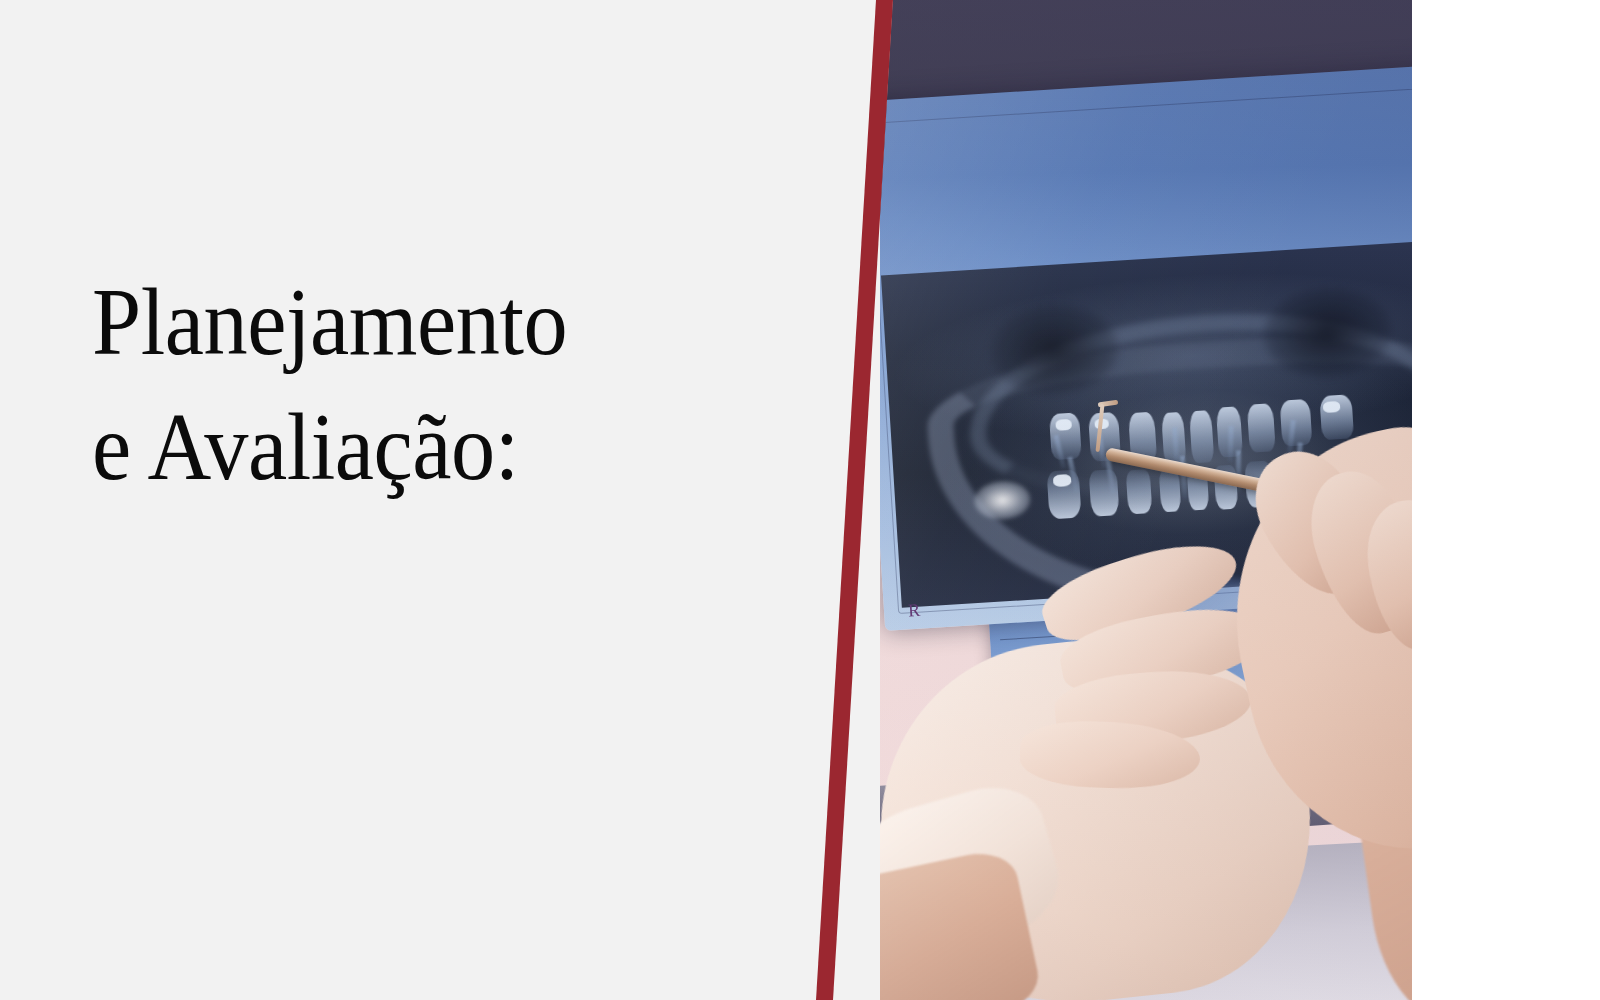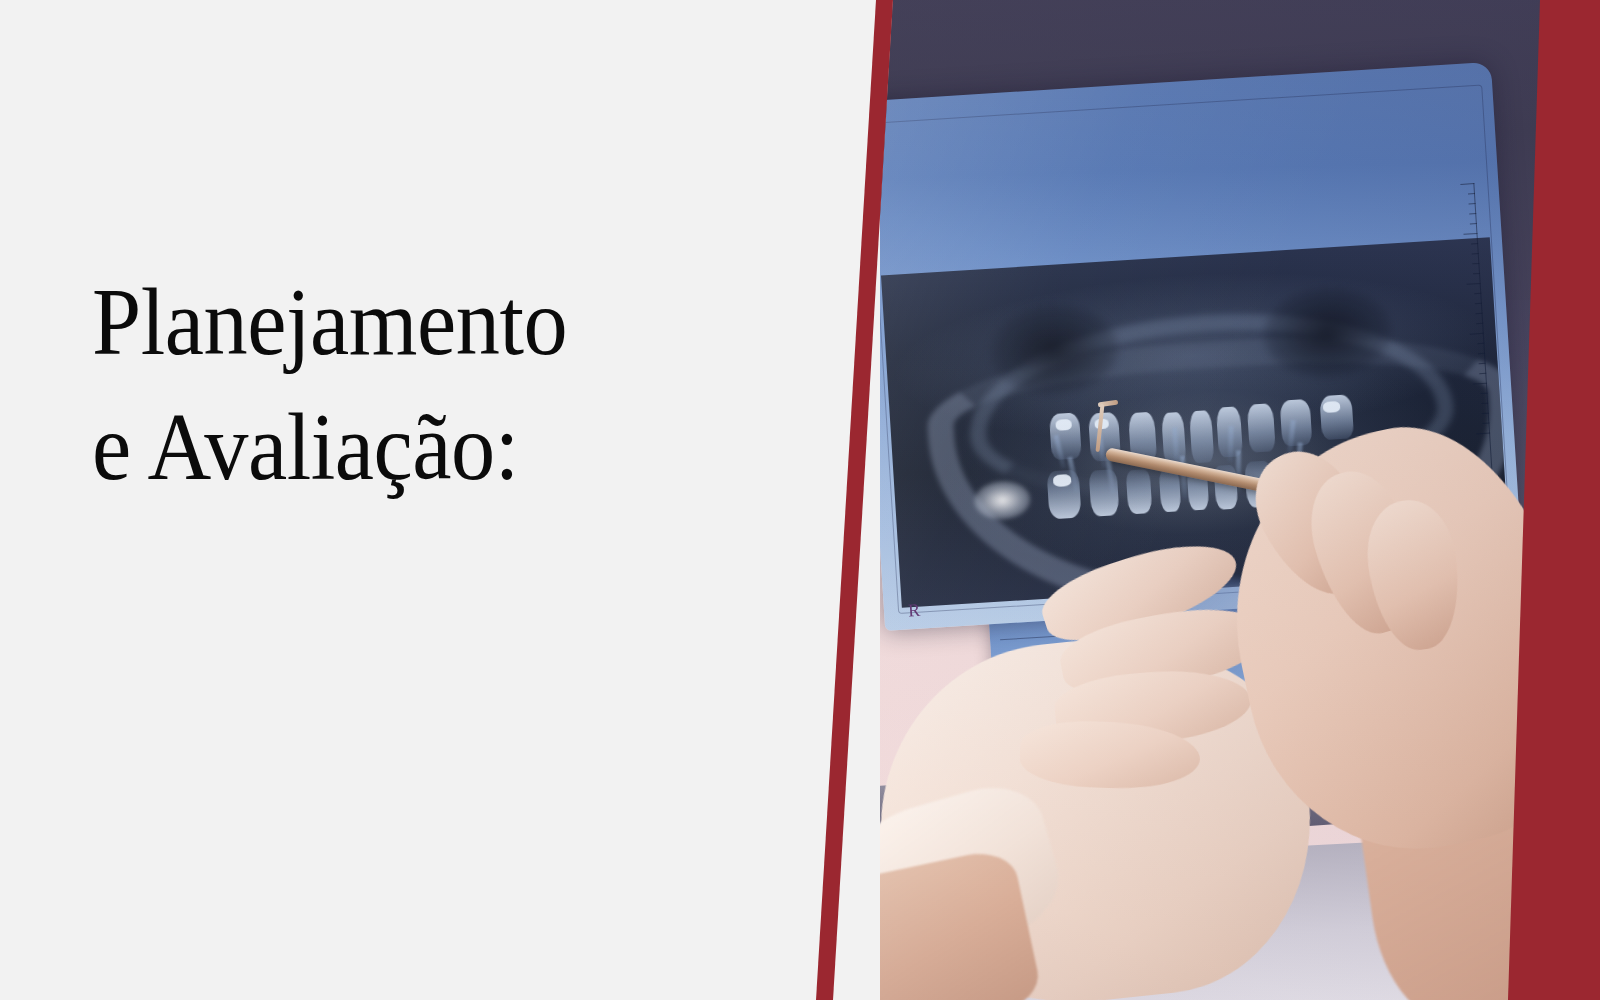--- a/index.html
+++ b/index.html
@@ -3,21 +3,21 @@
 <meta charset="utf-8">
 <title>Planejamento e Avaliação</title>
 <style>
   html, body {
     margin: 0;
     padding: 0;
     background: #ffffff;
   }
   #slide {
     position: relative;
-    width: 1600px;
+    width: 1412px;
     height: 1000px;
     overflow: hidden;
     background: #F2F2F2;
     font-family: "Liberation Sans", sans-serif;
   }
 
   
   .left-panel {
     position: absolute;
     left: 0; top: 0;

